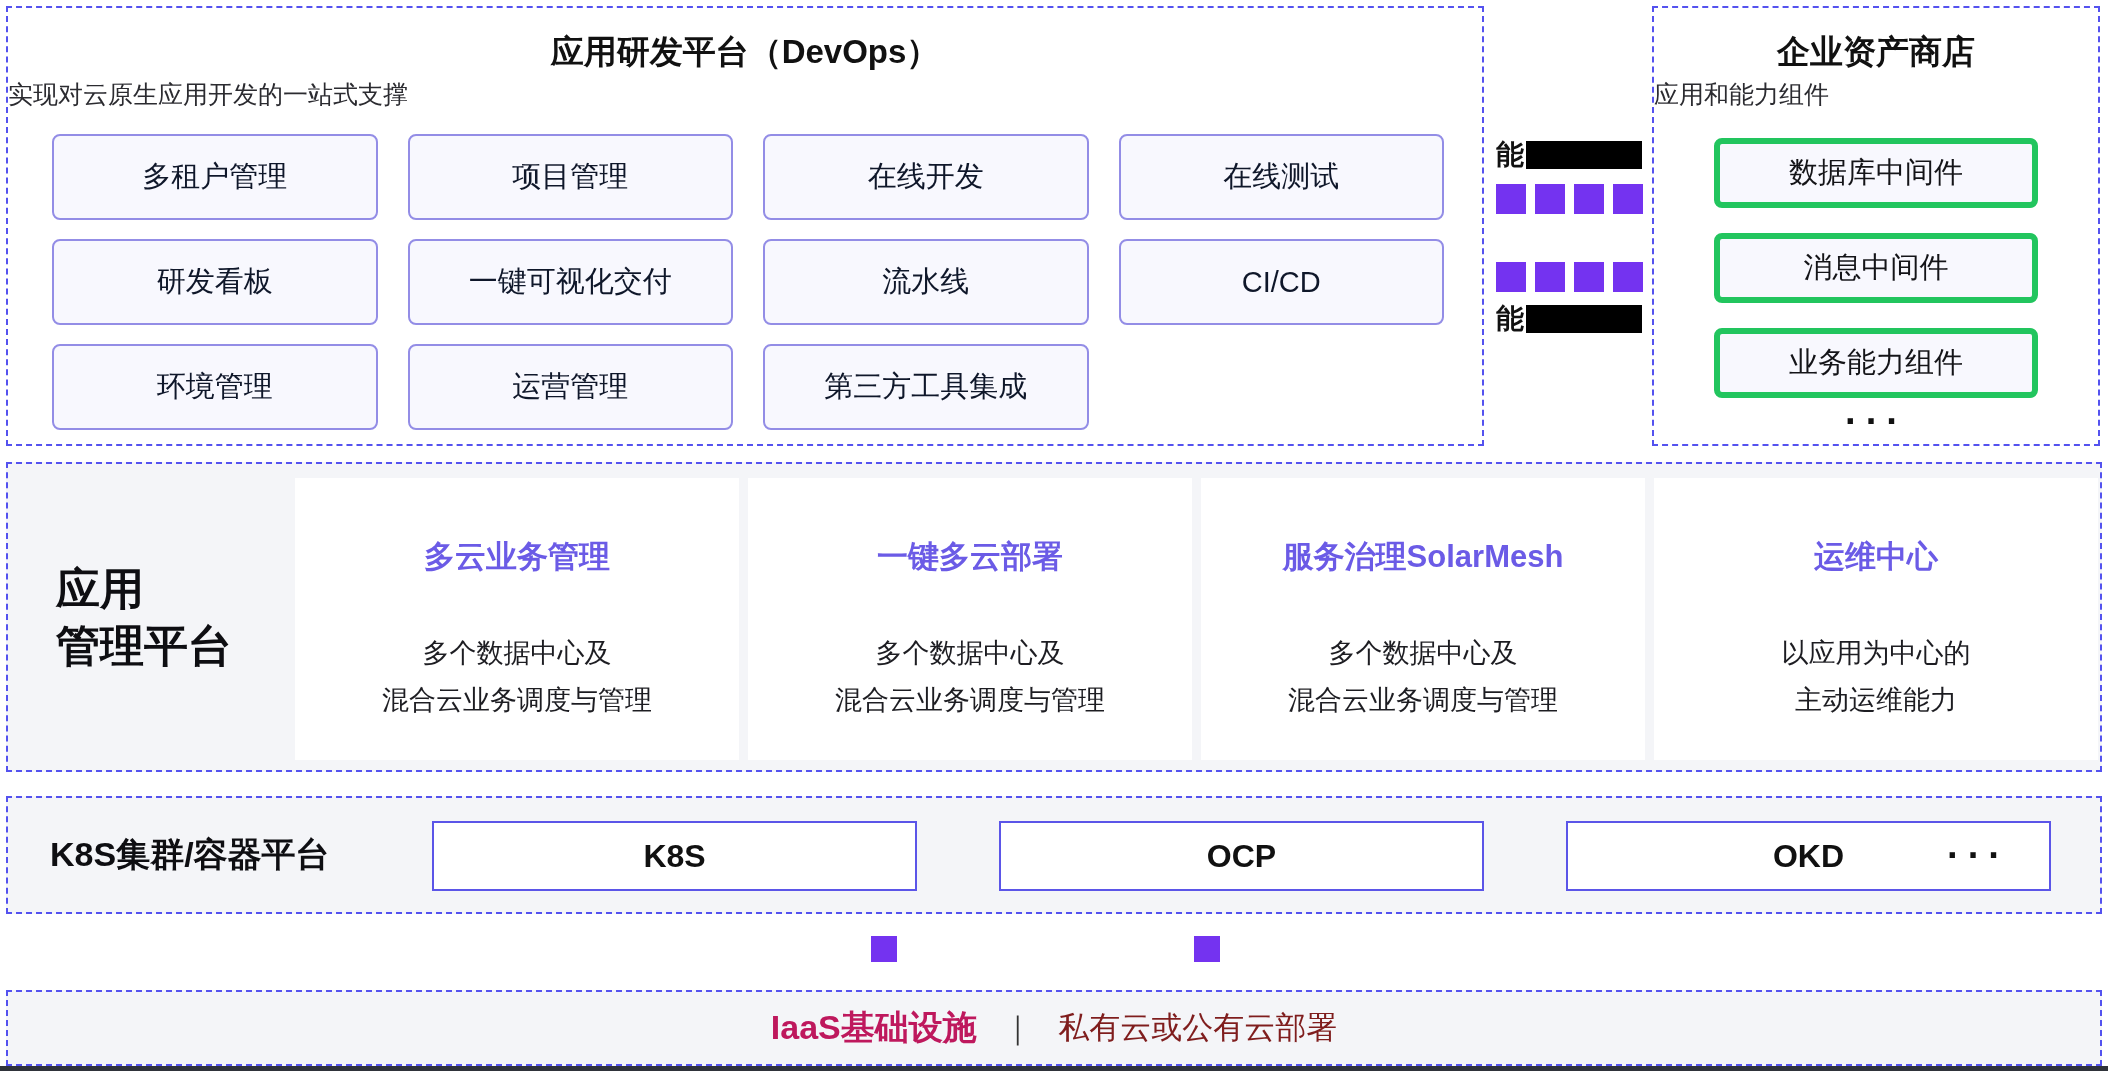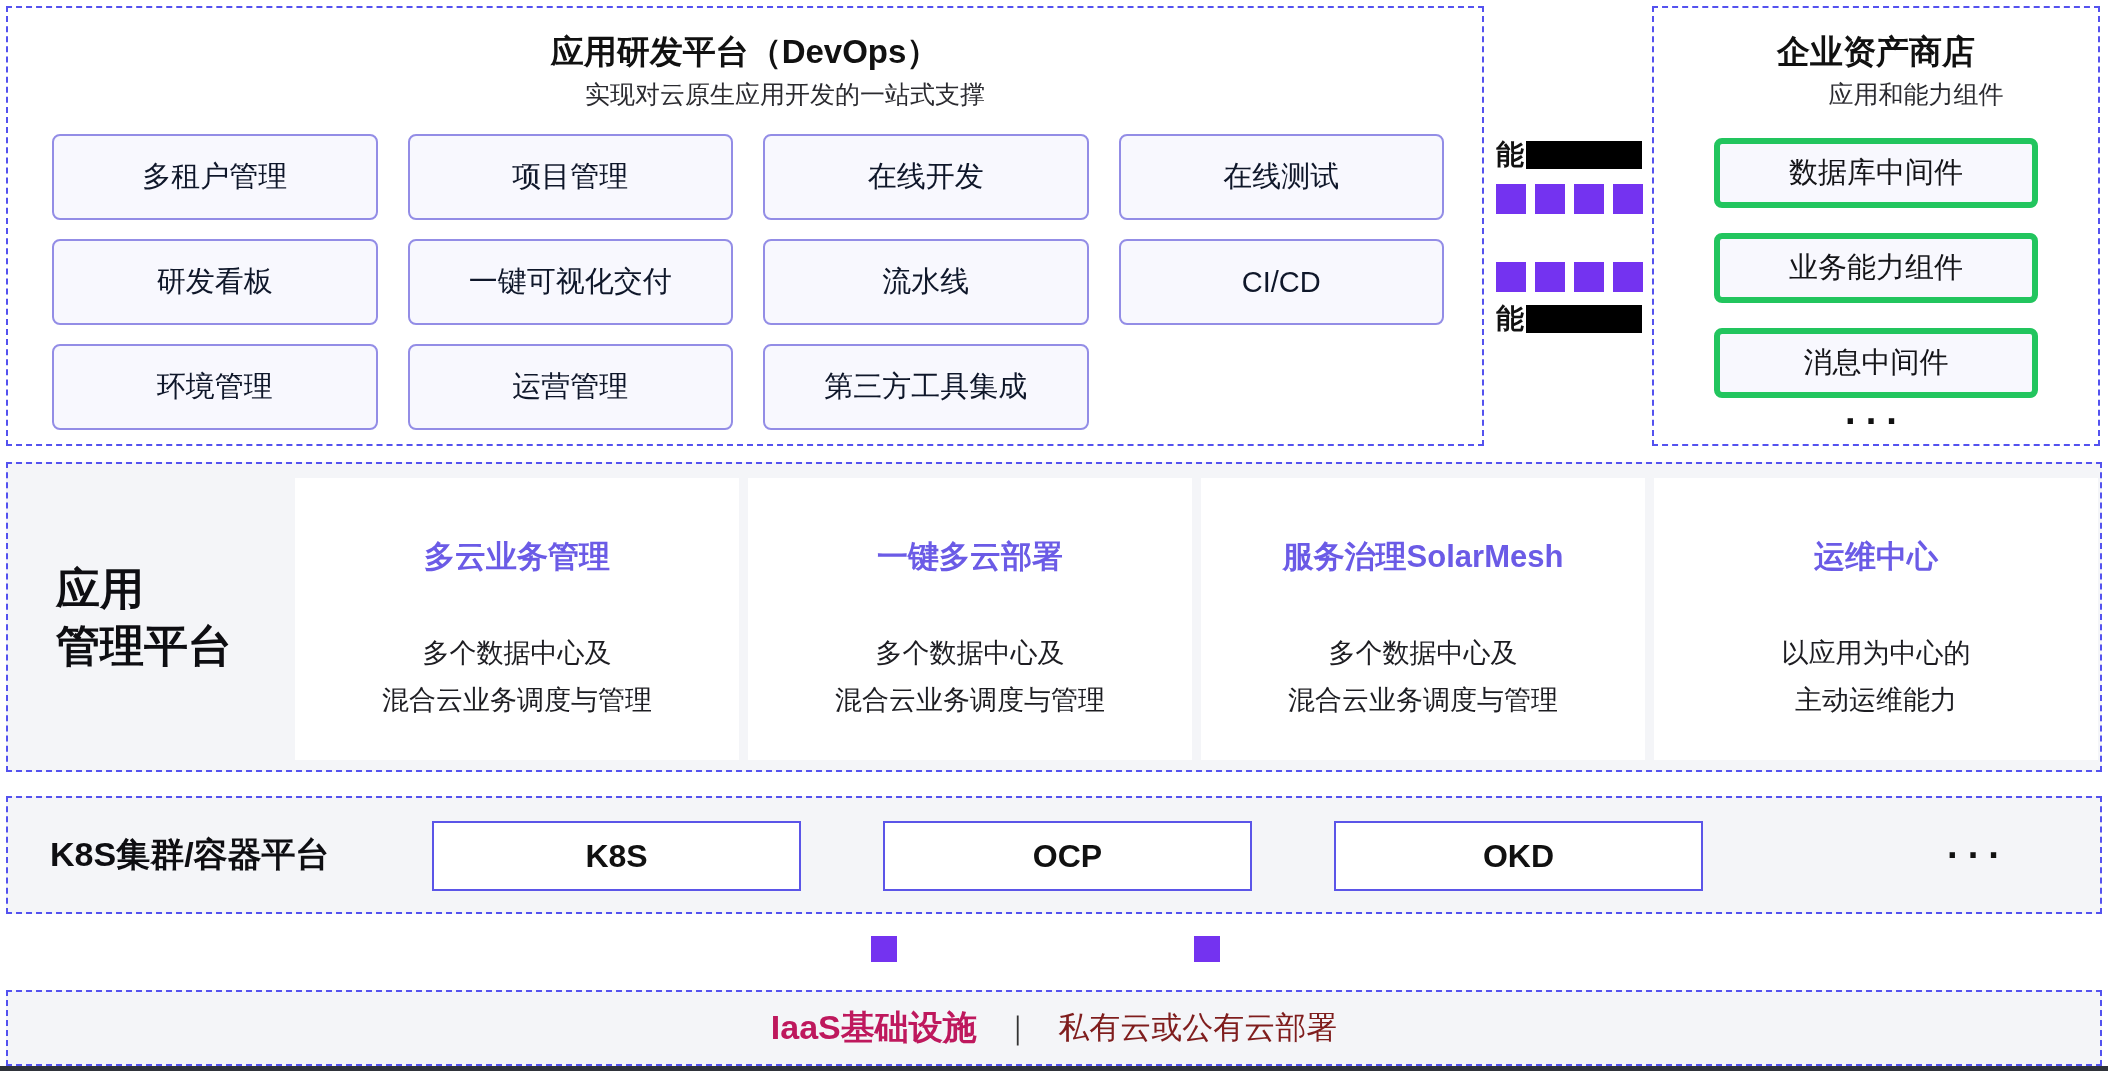--- a/index.html
+++ b/index.html
@@ -16,21 +16,21 @@
   .dashed-box {
     position: absolute;
     border: 2px dashed #5452ef;
     background: #ffffff;
   }
   .gray-bg { background: #f4f5f8; }
 
   
   .devops-box { left:6px; top:6px; width:1478px; height:440px; }
   .box-title { position:absolute; left:0; width:100%; text-align:center; font-weight:700; font-size:33px; color:#111; }
-  .box-subtitle { position:absolute; left:0; width:100%; text-align:center; font-size:25px; color:#2b2b30;margin-left:40px; }
+  .box-subtitle { position:absolute; left:0; width:100%; text-align:left; font-size:25px; color:#2b2b30; }
   .devops-box .box-title { top:22px; }
   .devops-box .box-subtitle { top:70px; }
   .devops-grid {
     position:absolute; left:44px; top:126px; width:1392px;
     display:grid; grid-template-columns:repeat(4,1fr); gap:19px 30px;
   }
   .tile {
     height:86px; background:#f8f8fe; border:2px solid #938de6; border-radius:8px;
     display:flex; align-items:center; justify-content:center;
     font-size:29px; color:#0f172a;text-align:center;
@@ -72,21 +72,21 @@
   .card { width:444px; height:282px; background:#ffffff; display:flex; flex-direction:column; align-items:center; }
   .card-title { margin-top:58px; font-size:31px; font-weight:700; color:#6b5be6; }
   .card-desc { margin-top:52px; font-size:27px; line-height:47px; text-align:center; color:#1d1d22; }
 
   
   .k8s-box { left:6px; top:796px; width:2096px; height:118px; }
   .k8s-label { position:absolute; left:42px; top:0; height:100%; display:flex; align-items:center;
     font-size:34px; font-weight:700; color:#0e0e12; }
   .k8s-items { position:absolute; left:424px; top:23px; display:flex; gap:82px; }
   .k8s-item {
-    width:369px; height:70px; background:#ffffff; border:2px solid #5b55e8;
+    width:485px; height:70px; background:#ffffff; border:2px solid #5b55e8;
     display:flex; align-items:center; justify-content:center;
     font-size:32px; font-weight:700; color:#111;
   }
   .k8s-more { position:absolute; left:1900px; top:0; height:100%; width:140px;
     display:flex; align-items:center; justify-content:center;
     font-size:38px; font-weight:700; letter-spacing:8px; color:#111; }
 
   
   .conn-sq { position:absolute; width:26px; height:26px; background:#7433f0; }
   .conn-sq.a { left:871px; top:936px; }
@@ -145,22 +145,22 @@
       <span class="bridge-char">能</span>
       <span class="redact"></span>
     </div>
   </div>
 
   <section class="dashed-box asset-box">
     <div class="box-title">企业资产商店</div>
     <div class="box-subtitle">应用和能力组件</div>
     <div class="asset-items">
       <div class="asset-item">数据库中间件</div>
+      <div class="asset-item">消息中间件</div>
       <div class="asset-item">业务能力组件</div>
-      <div class="asset-item">消息中间件</div>
     </div>
     <div class="asset-more">···</div>
   </section>
 
   <section class="dashed-box gray-bg mgmt-box">
     <div class="mgmt-label">
       <div>应用</div>
       <div>管理平台</div>
     </div>
     <div class="mgmt-cards">

